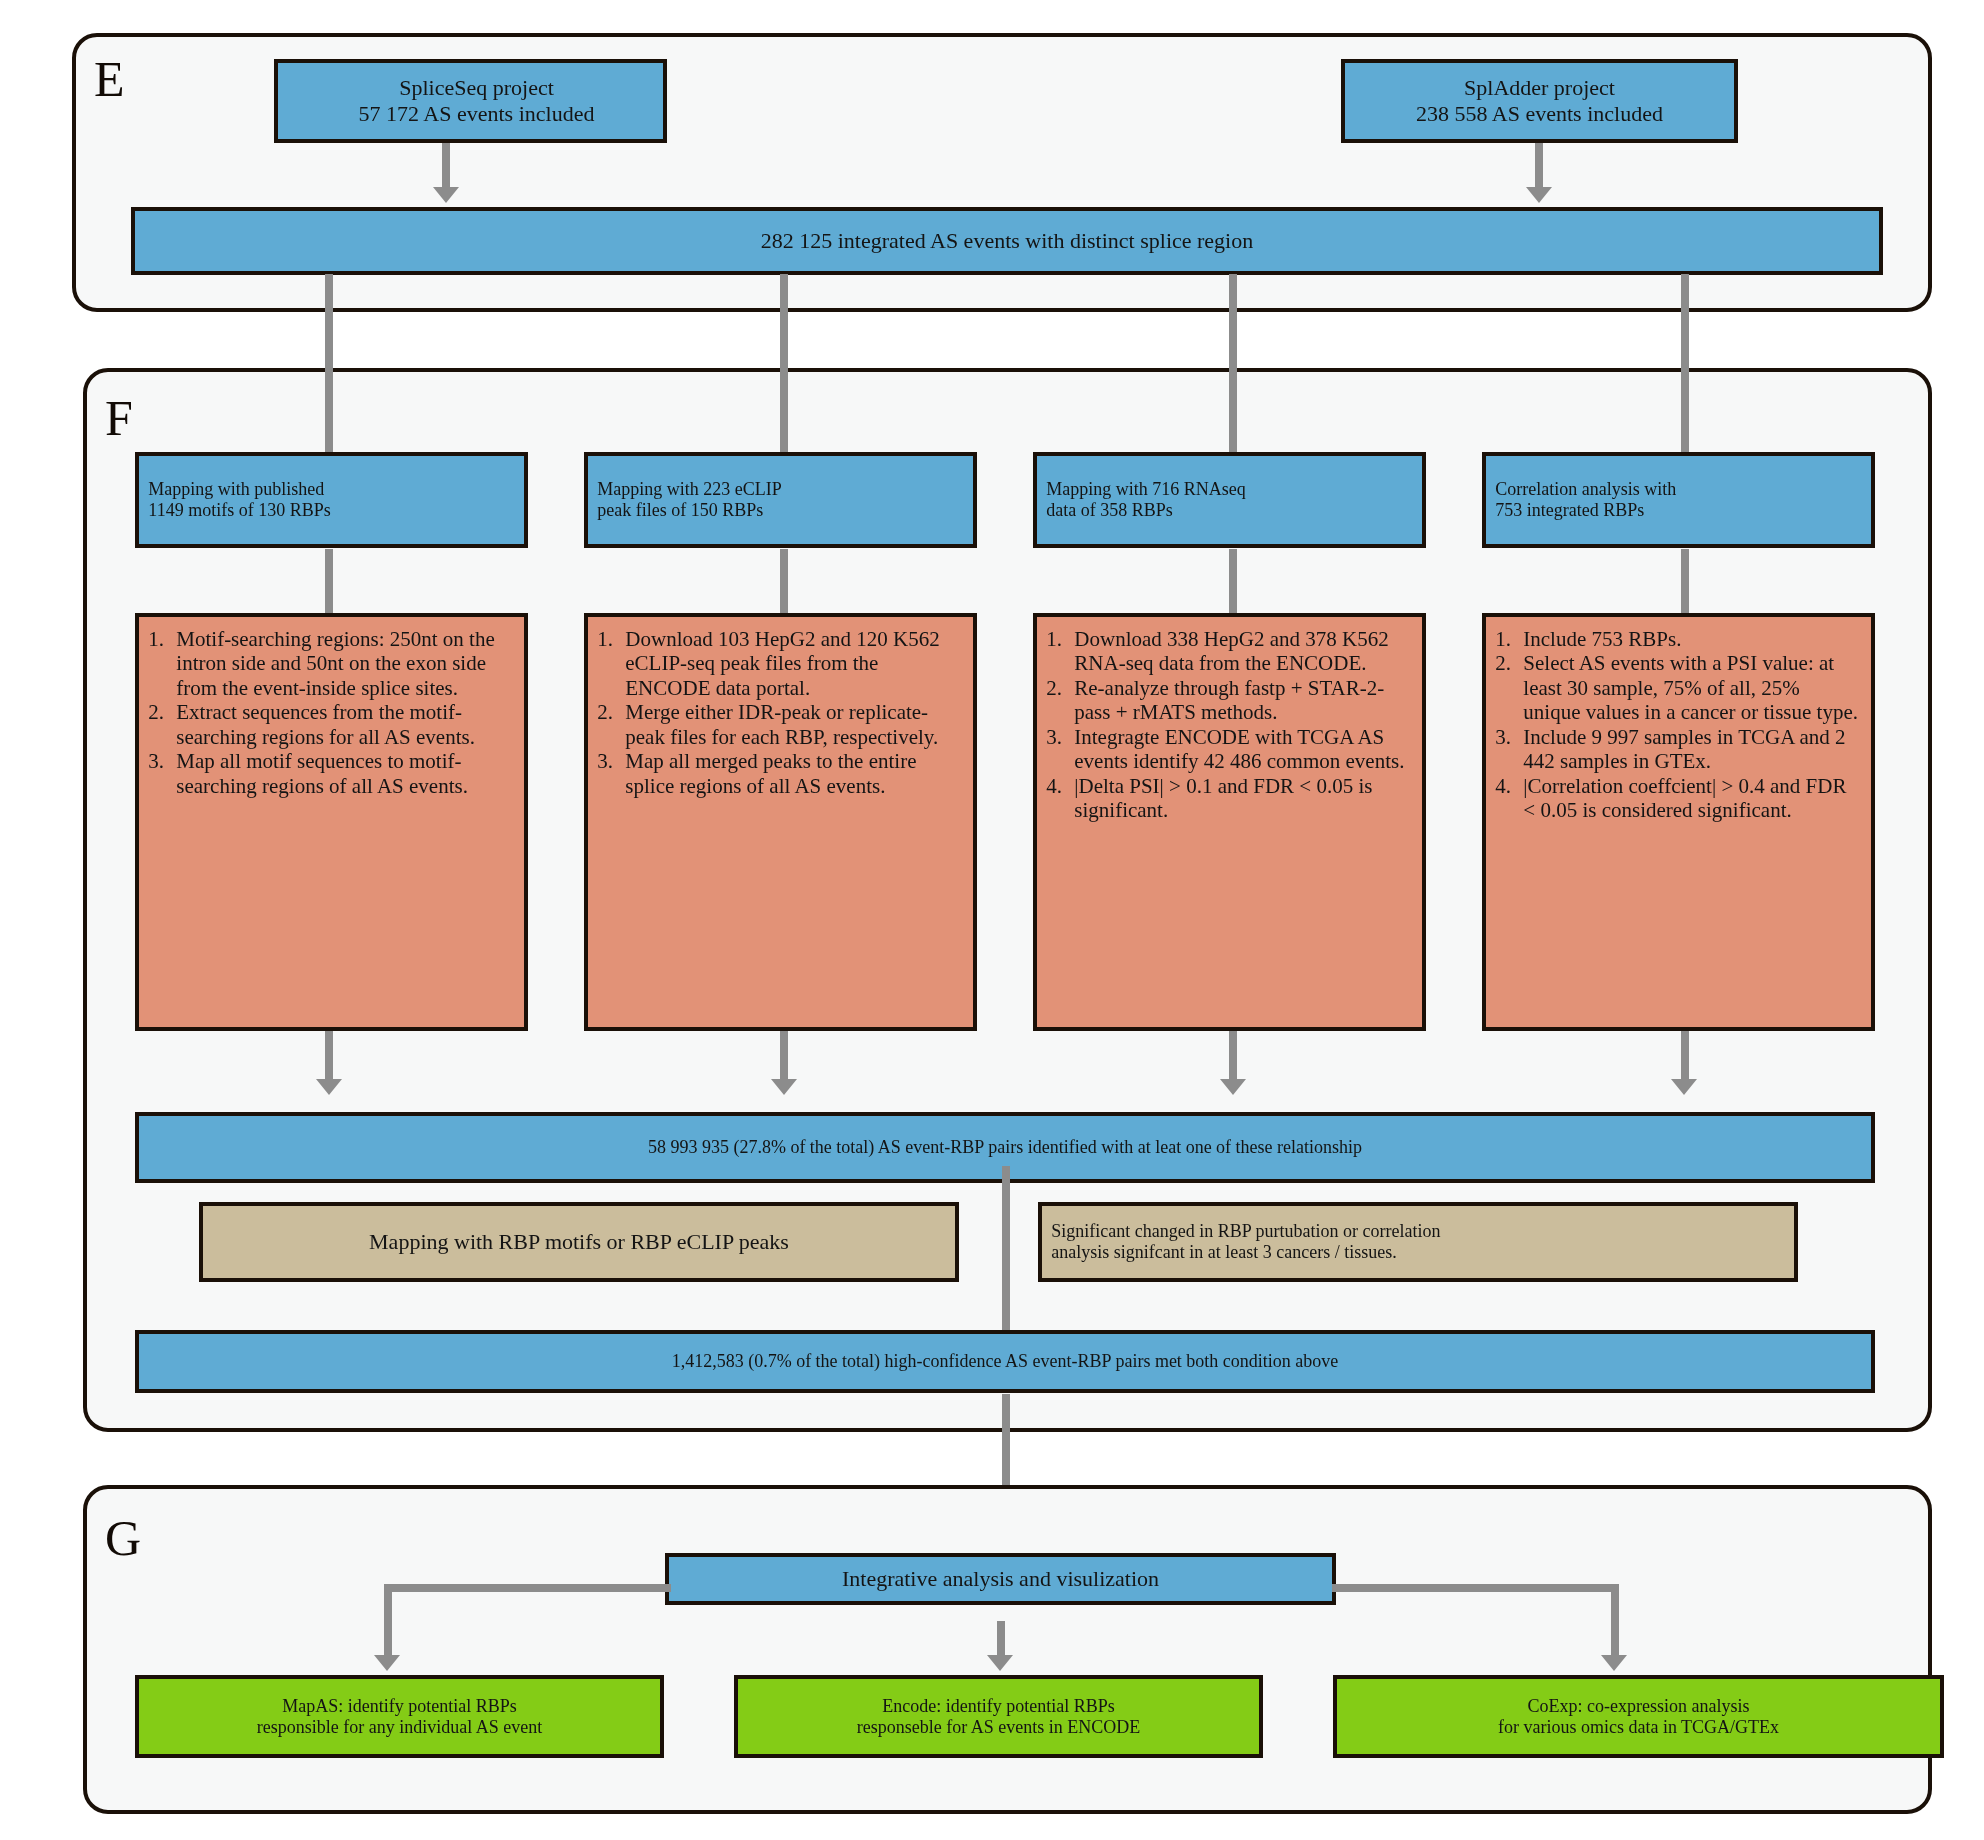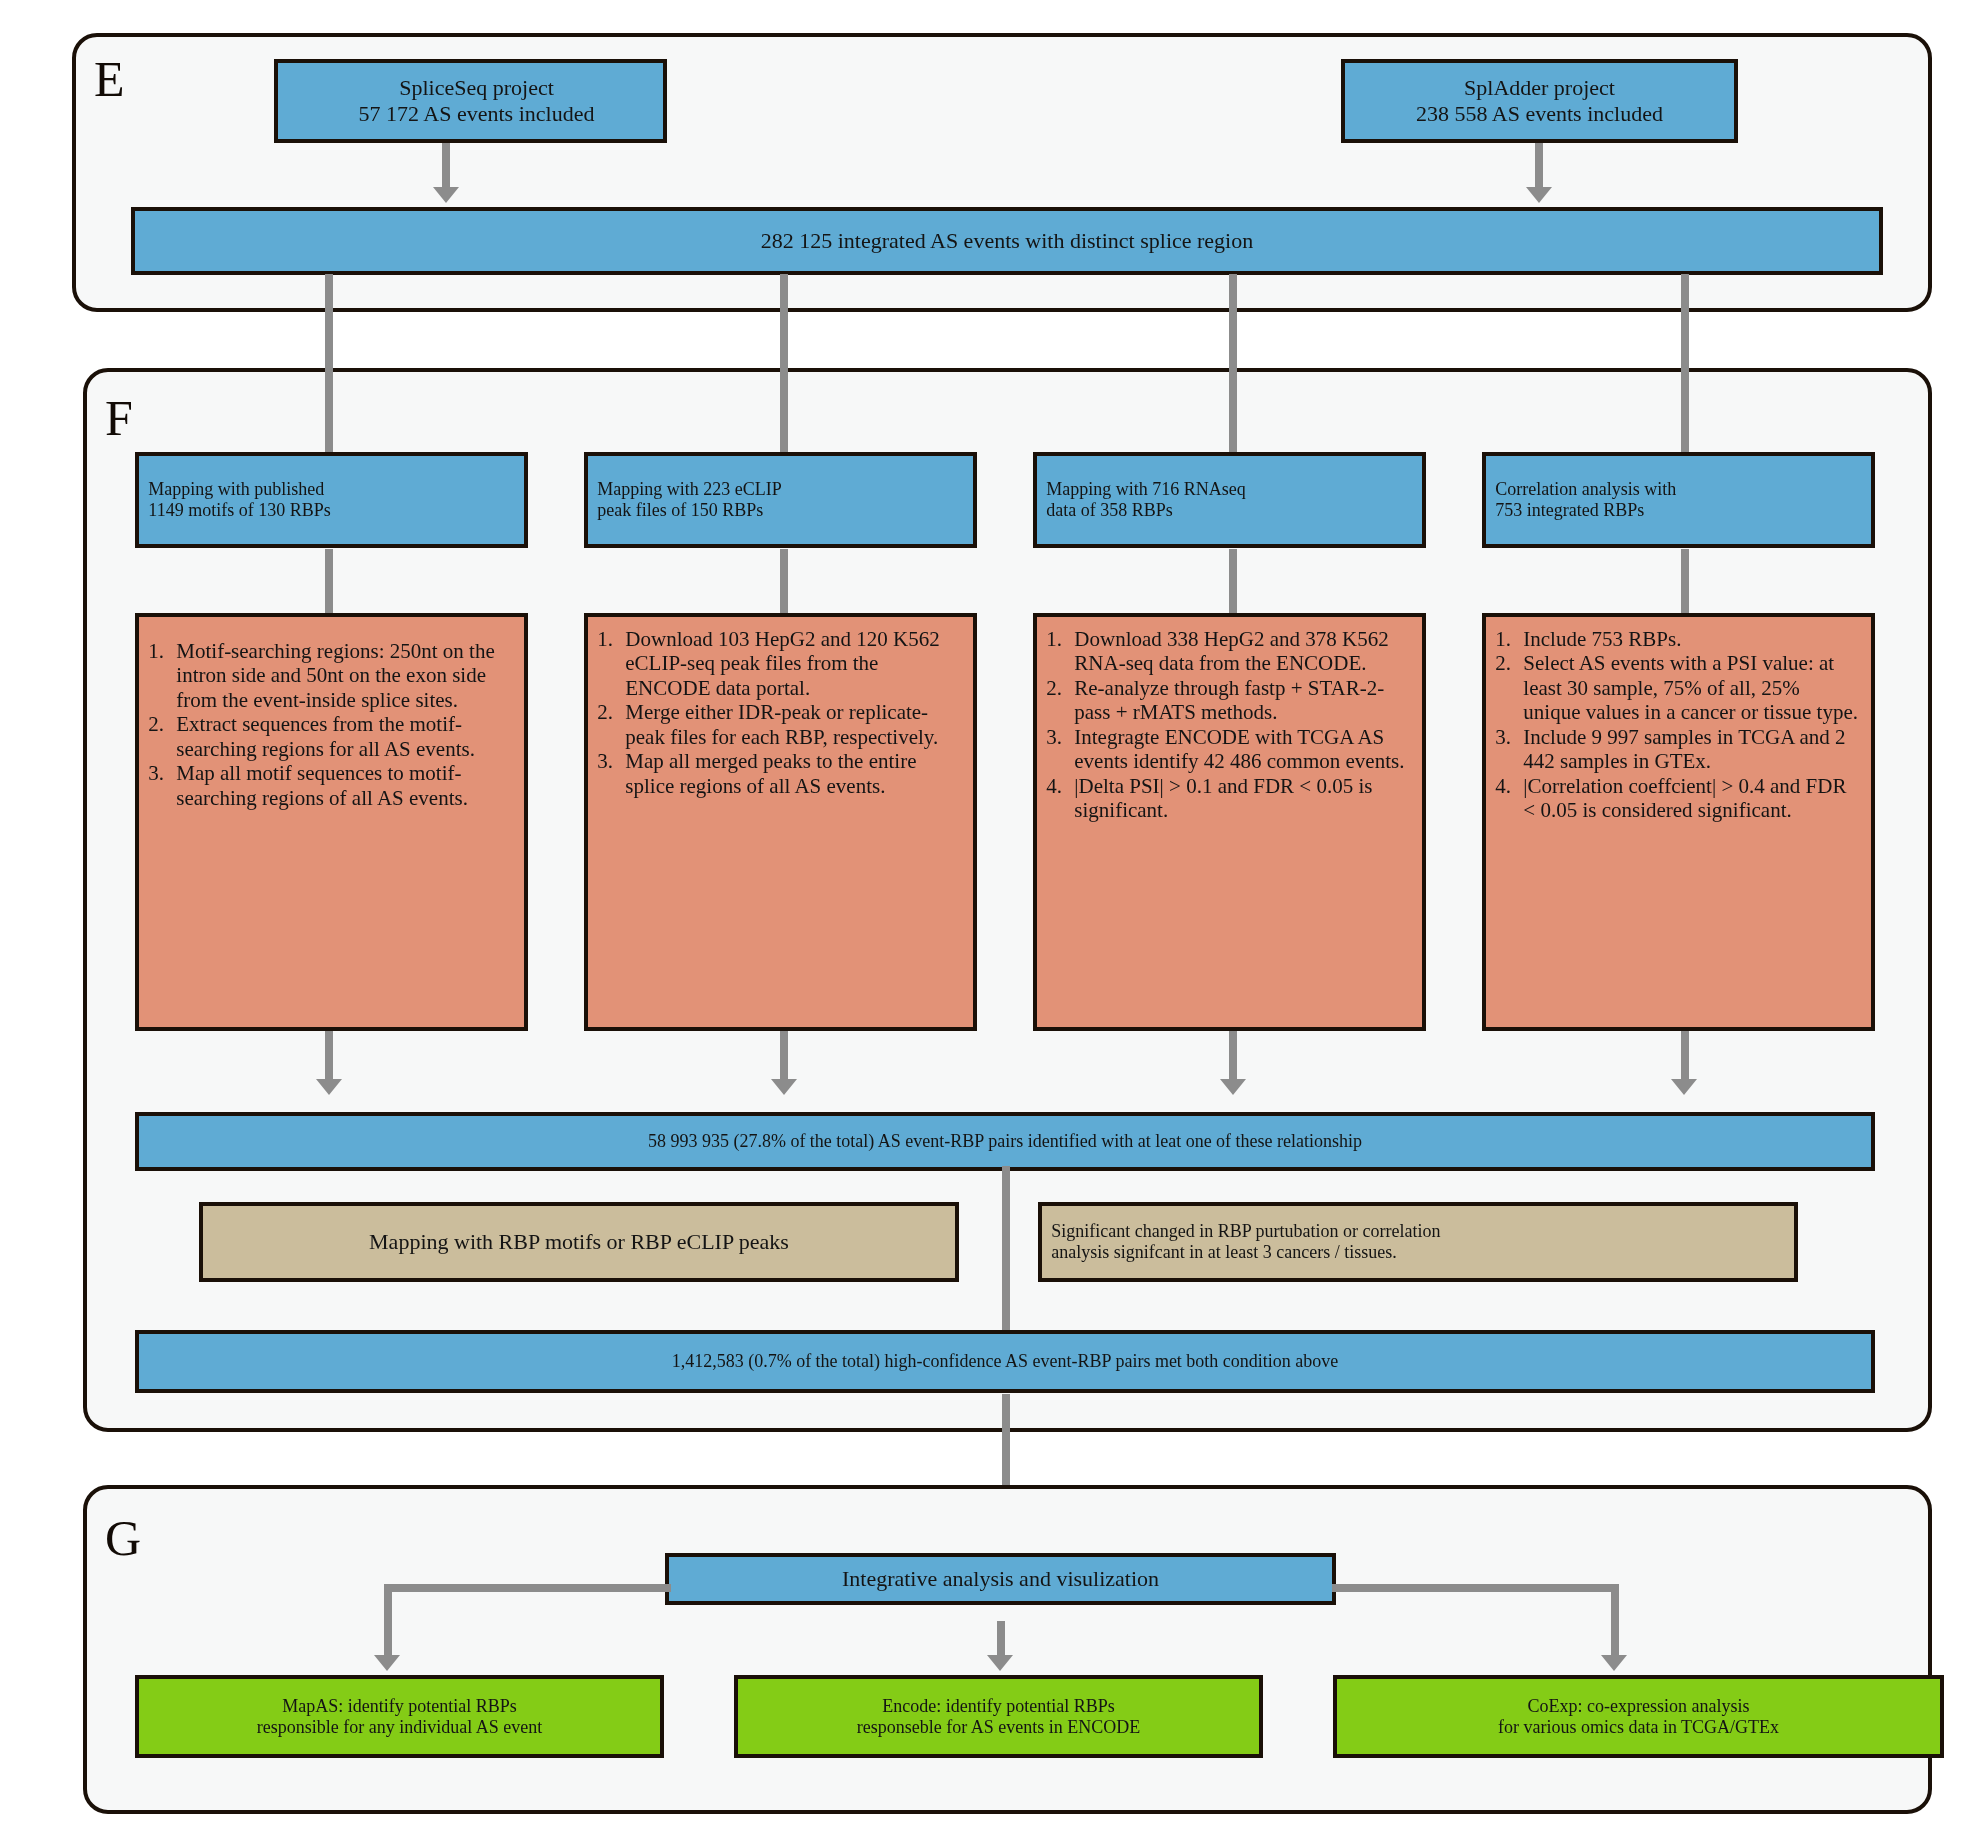--- a/index.html
+++ b/index.html
@@ -170,21 +170,21 @@
     <div>753 integrated RBPs</div>
   </div>
 </div>
 
 <div class="vline" style="left:325px; top:549px; width:8.4px; height:64px;"></div>
 <div class="vline" style="left:780px; top:549px; width:8.4px; height:64px;"></div>
 <div class="vline" style="left:1229px; top:549px; width:8.4px; height:64px;"></div>
 <div class="vline" style="left:1681px; top:549px; width:8.4px; height:64px;"></div>
 
 <div class="box salmon left-align" style="left:135px; top:613px; width:393px; height:418px; align-items:flex-start;">
-  <div class="inner" style="padding-top:22px;">
+  <div class="inner" style="padding-top:10px;">
     <ol class="steps">
       <li>Motif-searching regions: 250nt on the intron side and 50nt on the exon side from the event-inside splice sites.</li>
       <li>Extract sequences from the motif-searching regions for all AS events.</li>
       <li>Map all motif sequences to motif-searching regions of all AS events.</li>
     </ol>
   </div>
 </div>
 
 <div class="box salmon left-align" style="left:584px; top:613px; width:393px; height:418px; align-items:flex-start;">
   <div class="inner" style="padding-top:10px;">
@@ -223,21 +223,21 @@
 
 <div class="vline" style="left:780px; top:1031px; width:8.4px; height:51px;"></div>
 <div class="arrowhead" style="left:771px; top:1079px;"></div>
 
 <div class="vline" style="left:1229px; top:1031px; width:8.4px; height:51px;"></div>
 <div class="arrowhead" style="left:1220px; top:1079px;"></div>
 
 <div class="vline" style="left:1681px; top:1031px; width:8.4px; height:51px;"></div>
 <div class="arrowhead" style="left:1671px; top:1079px;"></div>
 
-<div class="box blue fs-50" style="left:135px; top:1112px; width:1740px; height:59px;">
+<div class="box blue fs-50" style="left:135px; top:1112px; width:1740px; height:71px;">
   <div class="inner">
     <div>58 993 935 (27.8% of the total) AS event-RBP pairs identified with at leat one of these relationship</div>
   </div>
 </div>
 
 <div class="vline" style="left:1002px; top:1166px; width:8.4px; height:165px;"></div>
 
 <div class="box tan fs-52" style="left:199px; top:1202px; width:760px; height:80px;">
   <div class="inner">
     <div>Mapping with RBP motifs or RBP eCLIP peaks</div>

